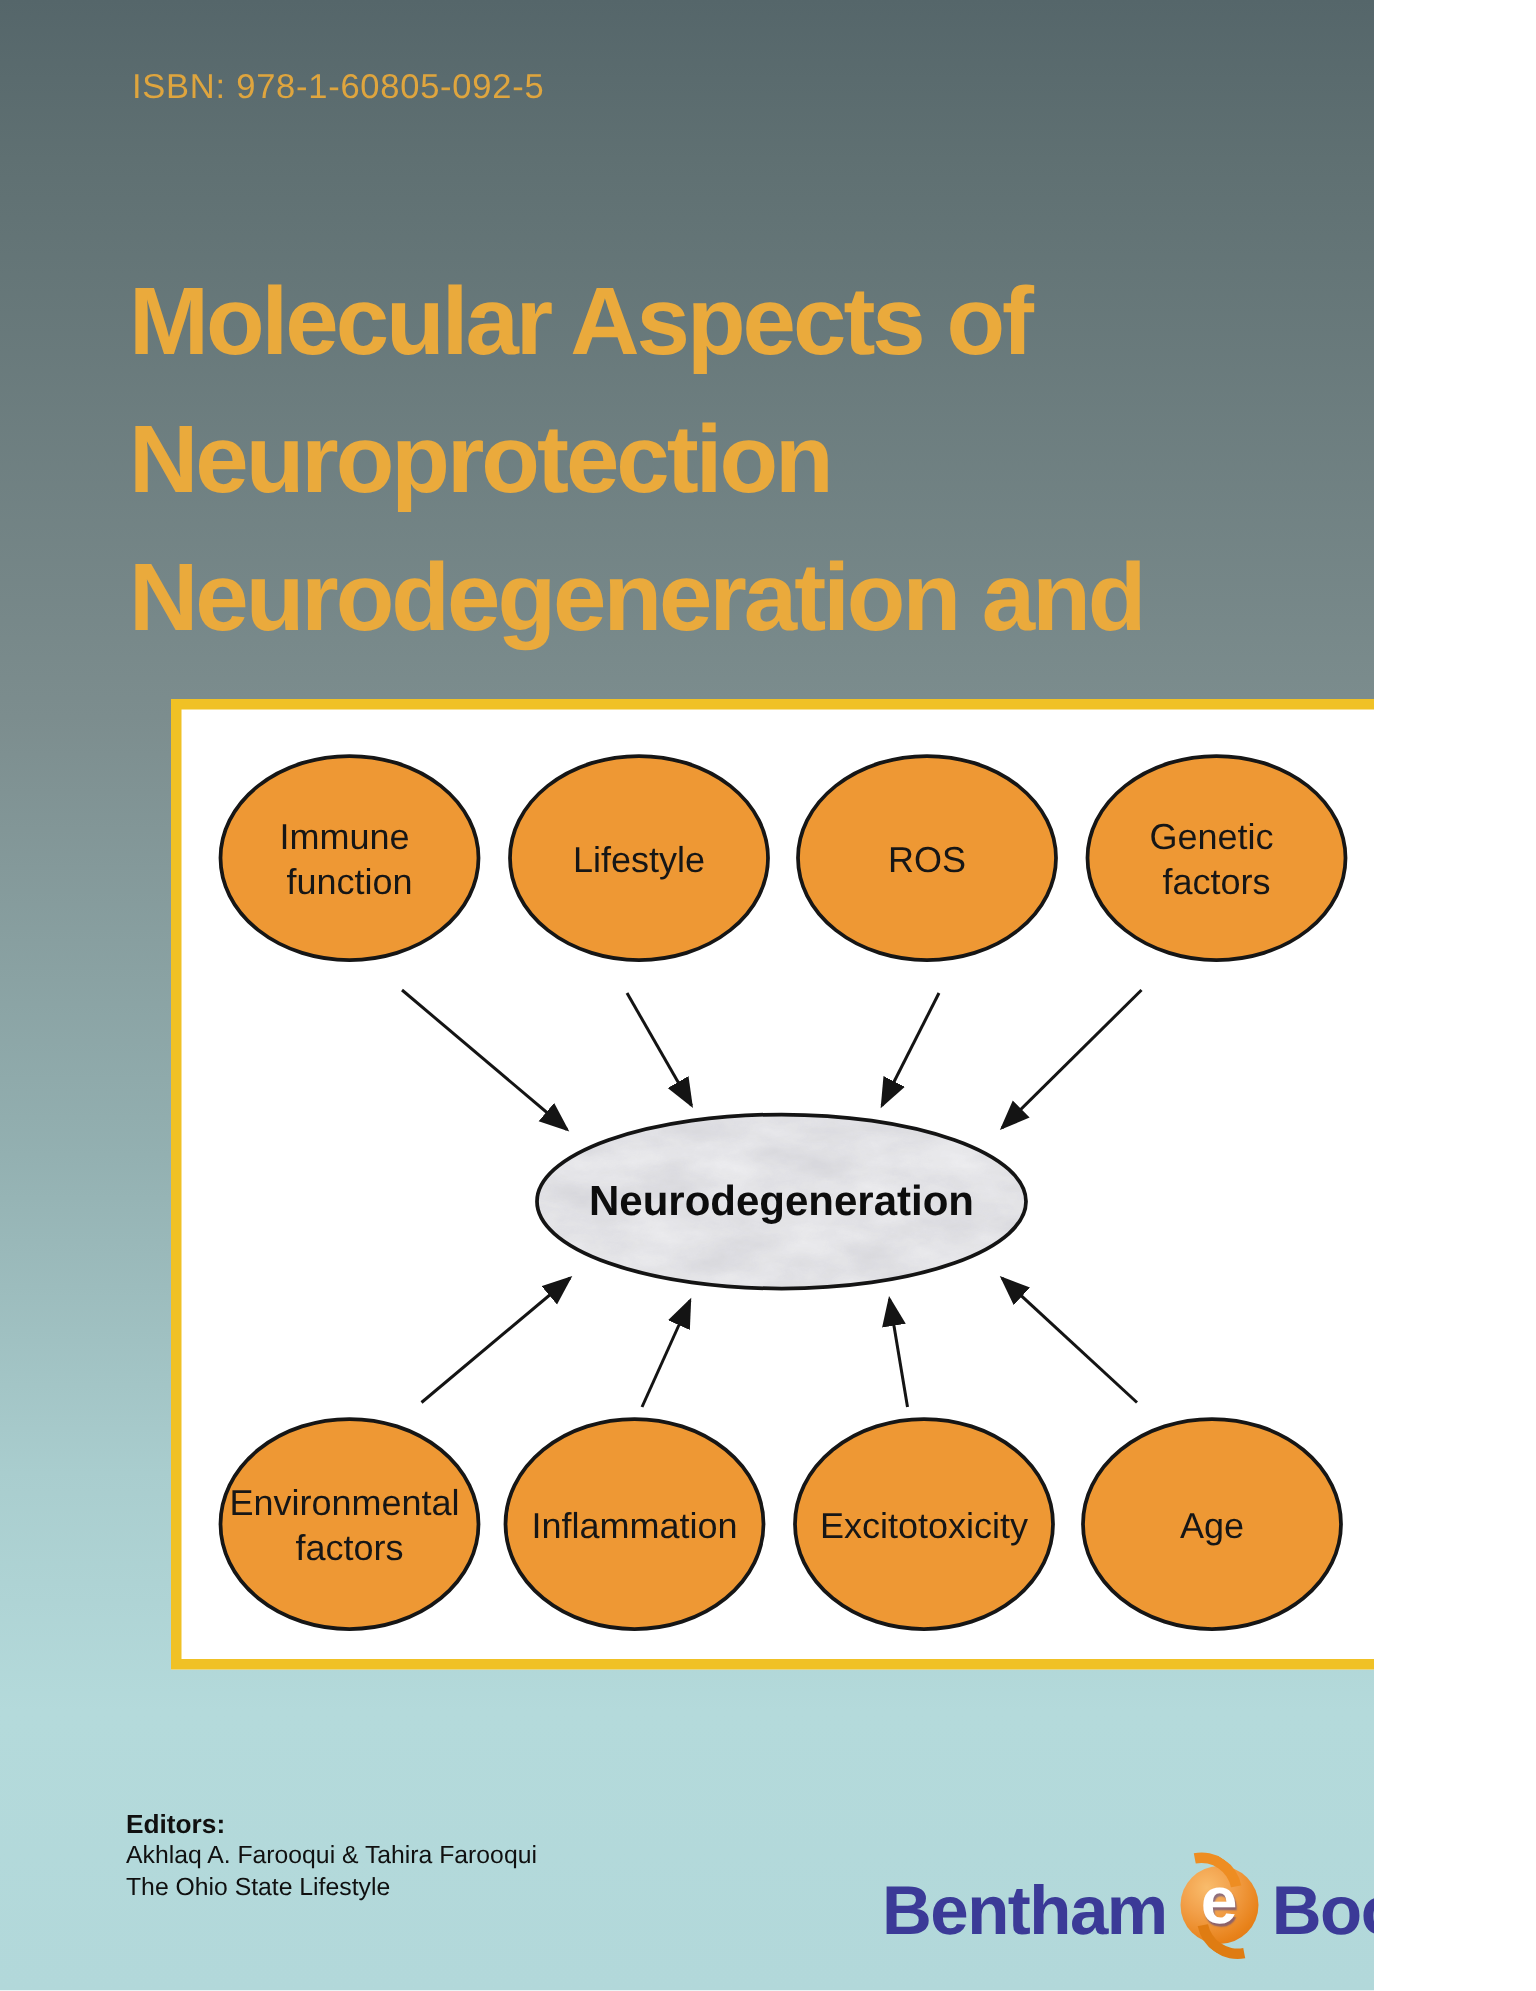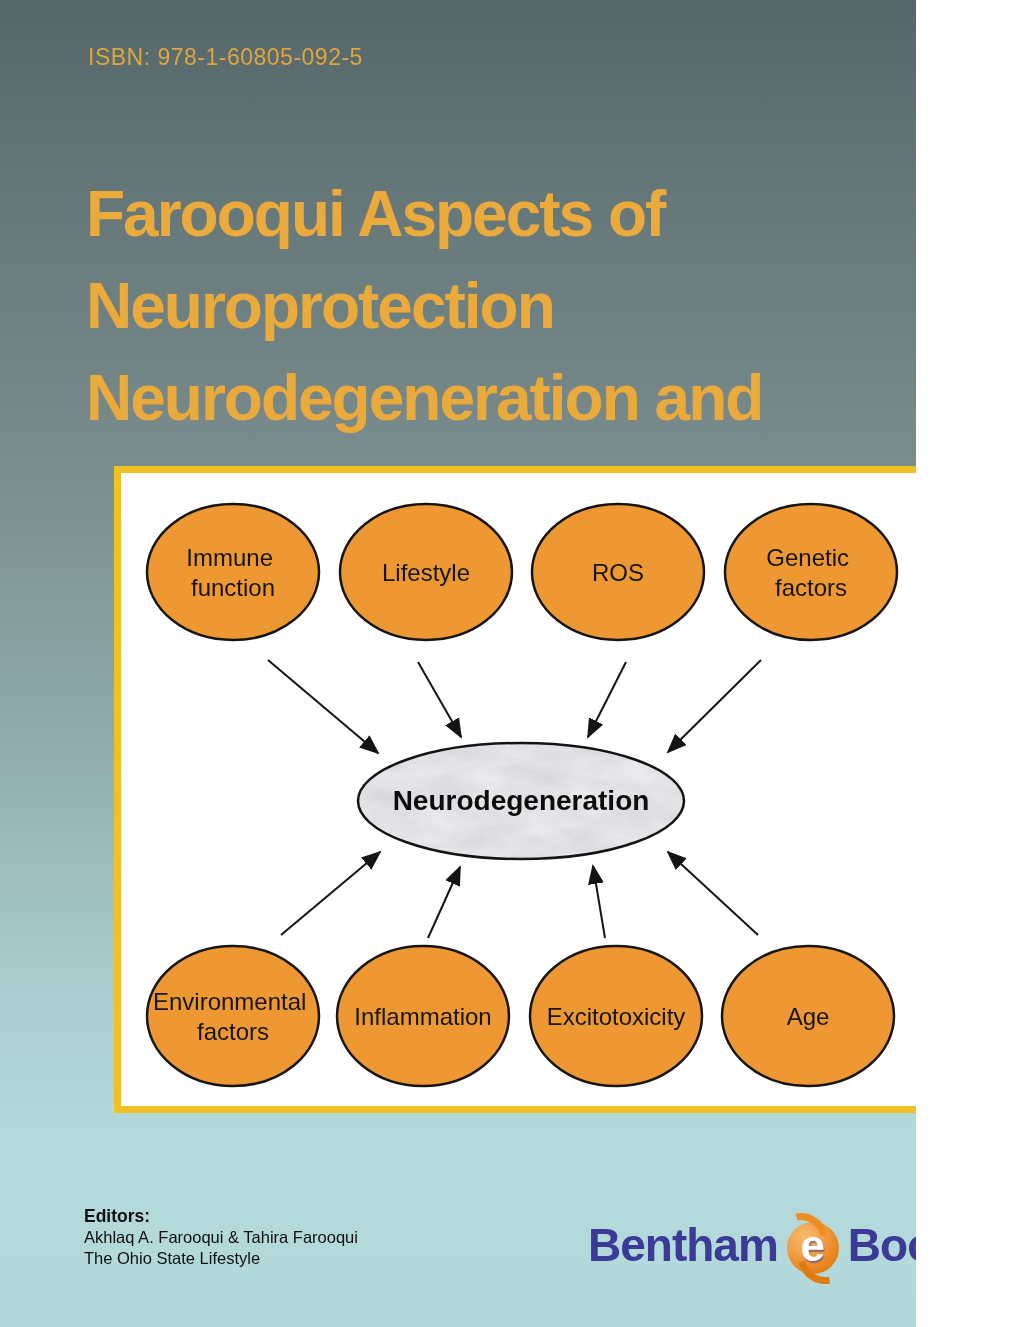--- a/index.html
+++ b/index.html
@@ -39,21 +39,21 @@
     font-family:"Liberation Sans",sans-serif;
     font-size:28px;font-weight:700;fill:#0d0d0d;
   }
   .editors{
     position:absolute;left:84px;top:1206px;
     color:#101010;font-size:16.5px;line-height:21px;
   }
   .editors .ed-heading{font-weight:700;font-size:17.5px;}
   .publisher{
     position:absolute;left:588px;top:1222px;
-    display:flex;align-items:flex-start;height:74px;
+    display:flex;align-items:flex-end;height:74px;
   }
   .pub-word{
     color:#3b3a97;font-size:46px;font-weight:700;
     letter-spacing:-1px;line-height:1;
   }
   .e-ball{
     position:relative;width:52px;height:52px;margin:0 9px;
     border-radius:50%;
     background:radial-gradient(circle at 34% 28%, #f9bc6c 0%, #f2a04a 35%, #e8821a 72%, #d86f0e 100%);
   }
@@ -80,21 +80,21 @@
   }
 </style>
 </head>
 <body>
 
 <div class="cover">
 
   <div class="isbn">ISBN: 978-1-60805-092-5</div>
 
   <div class="title">
-    <div>Farooqui Aspects of</div>
+    <div>Molecular Aspects of</div>
     <div>Neuroprotection</div>
     <div>Neurodegeneration and</div>
   </div>
 
   <div class="diagram-box">
     <svg width="802" height="633" viewBox="0 0 802 633">
       <defs>
         <marker id="arrowhead" markerWidth="11" markerHeight="9" refX="9" refY="4" orient="auto">
           <path d="M0,0 L10,4 L0,8 z" fill="#141414"></path>
         </marker>

